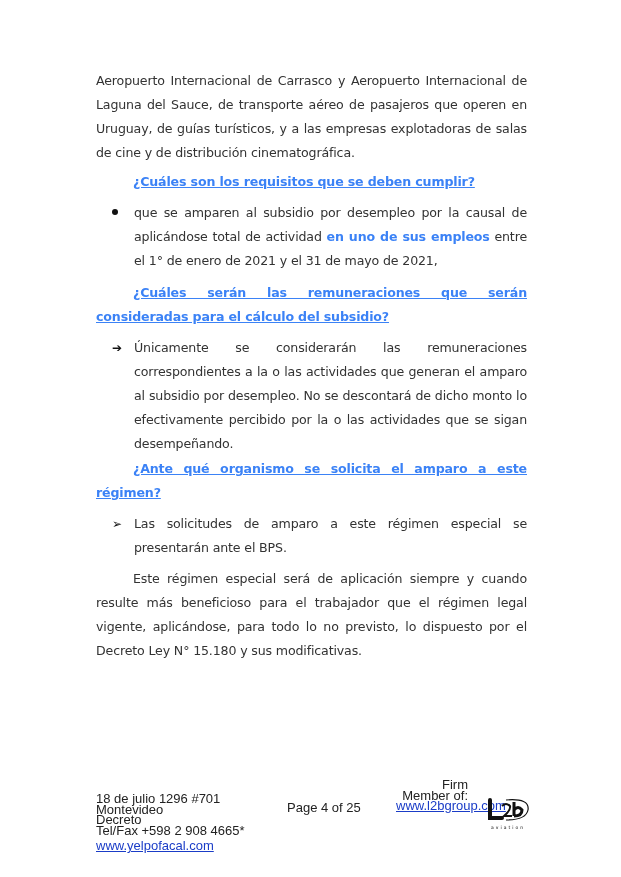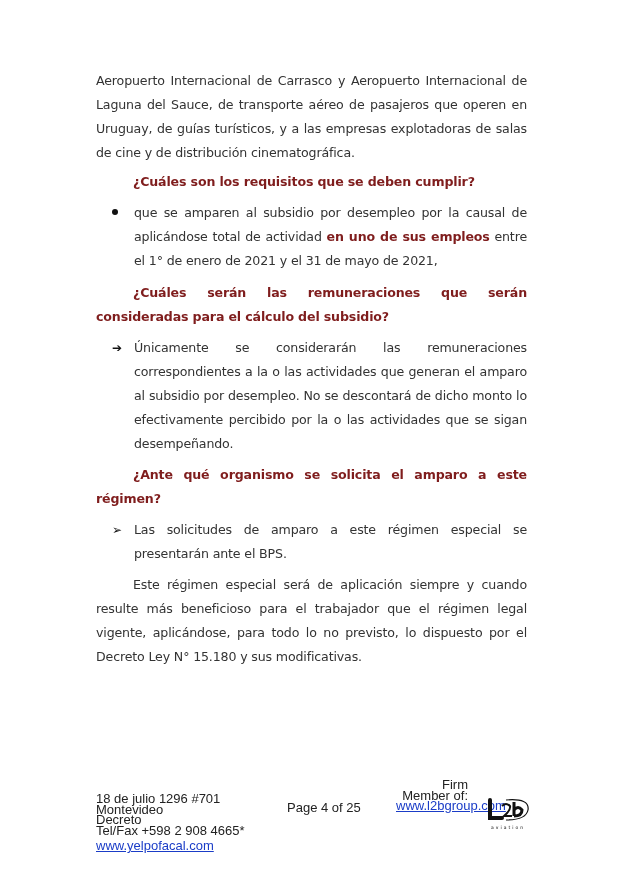--- a/index.html
+++ b/index.html
@@ -1,52 +1,52 @@
 <!DOCTYPE html>
 <html><head>
 <meta charset="utf-8">
 <style>
   html, body { margin: 0; padding: 0; background: #ffffff; }
   body { width: 621px; height: 877px; position: relative; overflow: hidden; font-family: "DejaVu Sans", sans-serif; color: #2b2b2b; }
   .page { position: absolute; left: 0; top: 0; width: 621px; height: 877px; background: #fff; }
   .body-text { position: absolute; left: 96px; width: 431px; font-size: 12.6px; line-height: 24px; color: #333; text-align: justify; letter-spacing: -0.15px; }
   .p { margin: 0; }
   .indent { text-indent: 37px; }
-  .heading { font-weight: bold; color: #7f1d1d; }
+  .heading { font-weight: bold; color: #3b82f6; text-decoration: underline; }
   .list-item { position: relative; padding-left: 38px; }
   .bullet { position: absolute; left: 16px; top: 0; width: 18px; }
   .dot { display: inline-block; width: 6px; height: 6px; border-radius: 50%; background: #111; position: relative; top: -2px; }
   .footer { position: absolute; font-family: "Liberation Sans", sans-serif; font-size: 13px; line-height: 10.5px; color: #222; }
   .link { color: #1a3cc7; text-decoration: underline; }
   .logo { position: absolute; left: 484px; top: 796px; width: 48px; height: 36px; }
 </style>
 </head>
 <body>
 
 <div class="page">
 
   <div class="body-text" style="top:69px;">
     <p class="p">Aeropuerto Internacional de Carrasco y Aeropuerto Internacional de Laguna del Sauce, de transporte aéreo de pasajeros que operen en Uruguay, de guías turísticos, y a las empresas explotadoras de salas de cine y de distribución cinematográfica.</p>
 
     <p class="p indent heading" style="margin-top:5px;">¿Cuáles son los requisitos que se deben cumplir?</p>
 
     <div class="list-item" style="margin-top:7px;">
       <span class="bullet"><span class="dot"></span></span>
-      <span> que se amparen al subsidio por desempleo por la causal de aplicándose total de actividad </span><b style="color:#7f1d1d;">en uno de sus empleos</b><span> entre el 1° de enero de 2021 y el 31 de mayo de 2021,</span>
+      <span> que se amparen al subsidio por desempleo por la causal de aplicándose total de actividad </span><b style="color:#3b82f6;">en uno de sus empleos</b><span> entre el 1° de enero de 2021 y el 31 de mayo de 2021,</span>
     </div>
 
 
     <p class="p indent heading" style="margin-top:8px;">¿Cuáles serán las remuneraciones que serán consideradas para el cálculo del subsidio?</p>
 
     <div class="list-item" style="margin-top:7px;">
       <span class="bullet" style="font-size:12px;color:#111;">➔</span>
       <span>Únicamente se considerarán las remuneraciones correspondientes a la o las actividades que generan el amparo al subsidio por desempleo. No se descontará de dicho monto lo efectivamente percibido por la o las actividades que se sigan desempeñando.</span>
     </div>
 
-    <p class="p indent heading" style="margin-top:7px;">¿Ante qué organismo se solicita el amparo a este régimen?</p>
+    <p class="p indent heading" style="margin-top:1px;">¿Ante qué organismo se solicita el amparo a este régimen?</p>
 
     <div class="list-item" style="margin-top:7px;">
       <span class="bullet" style="font-size:12px;color:#111;">➢</span>
       <span>Las solicitudes de amparo a este régimen especial se presentarán ante el BPS.</span>
     </div>
 
     <p class="p indent" style="margin-top:7px;">Este régimen especial será de aplicación siempre y cuando resulte más beneficioso para el trabajador que el régimen legal vigente, aplicándose, para todo lo no previsto, lo dispuesto por el Decreto Ley N° 15.180 y sus modificativas.</p>
   </div>
 
   <div class="footer" style="left:96px; top:794px;">

